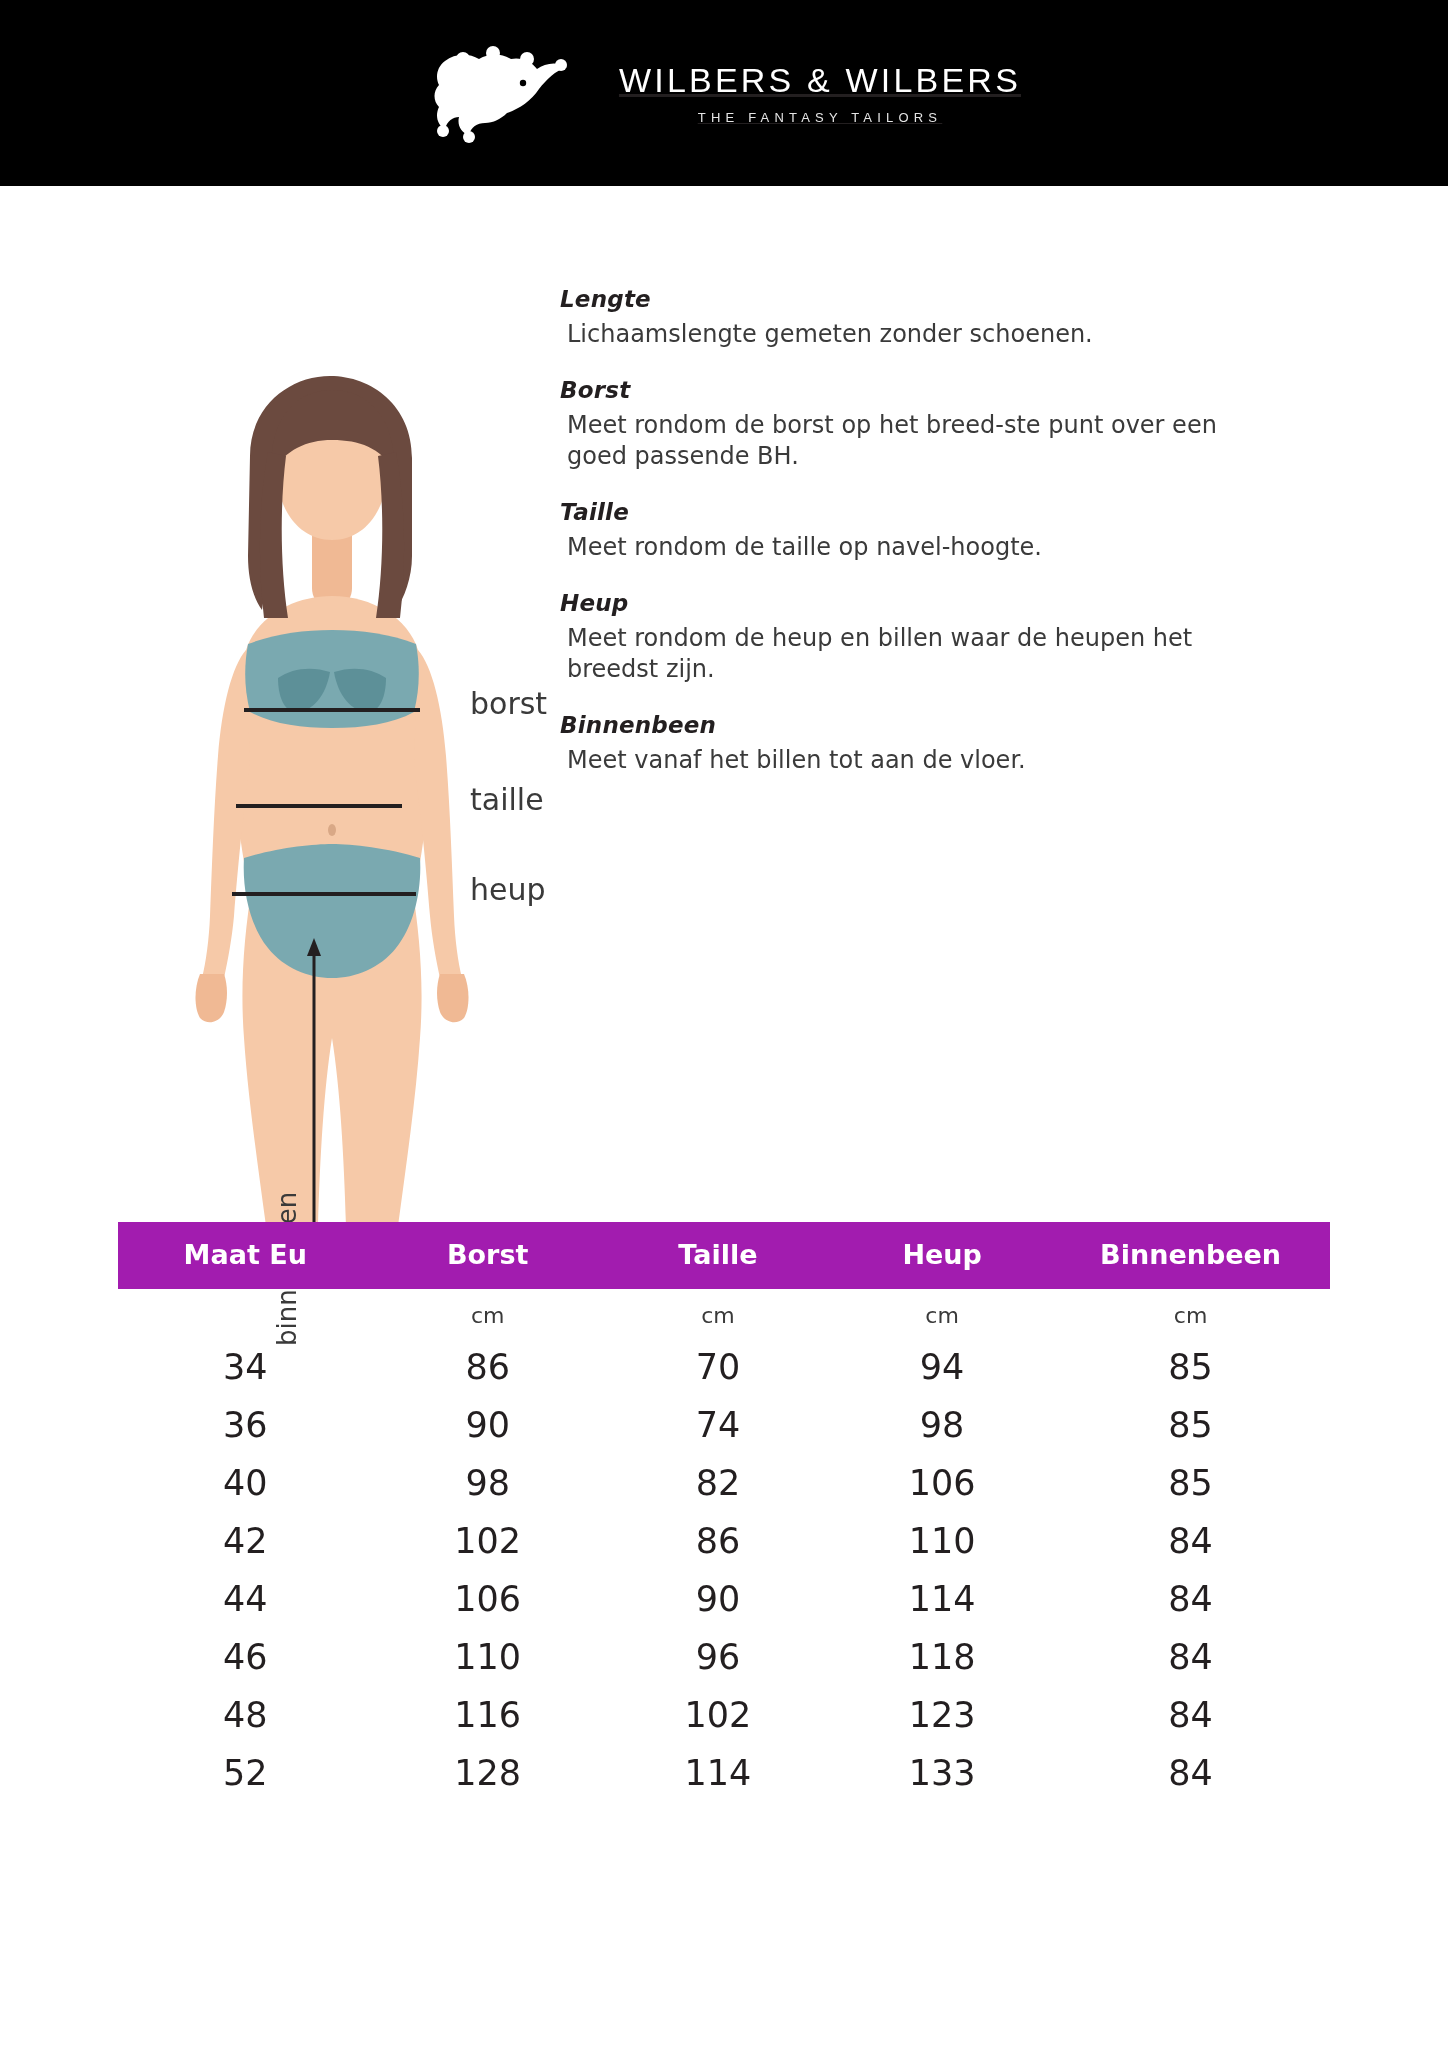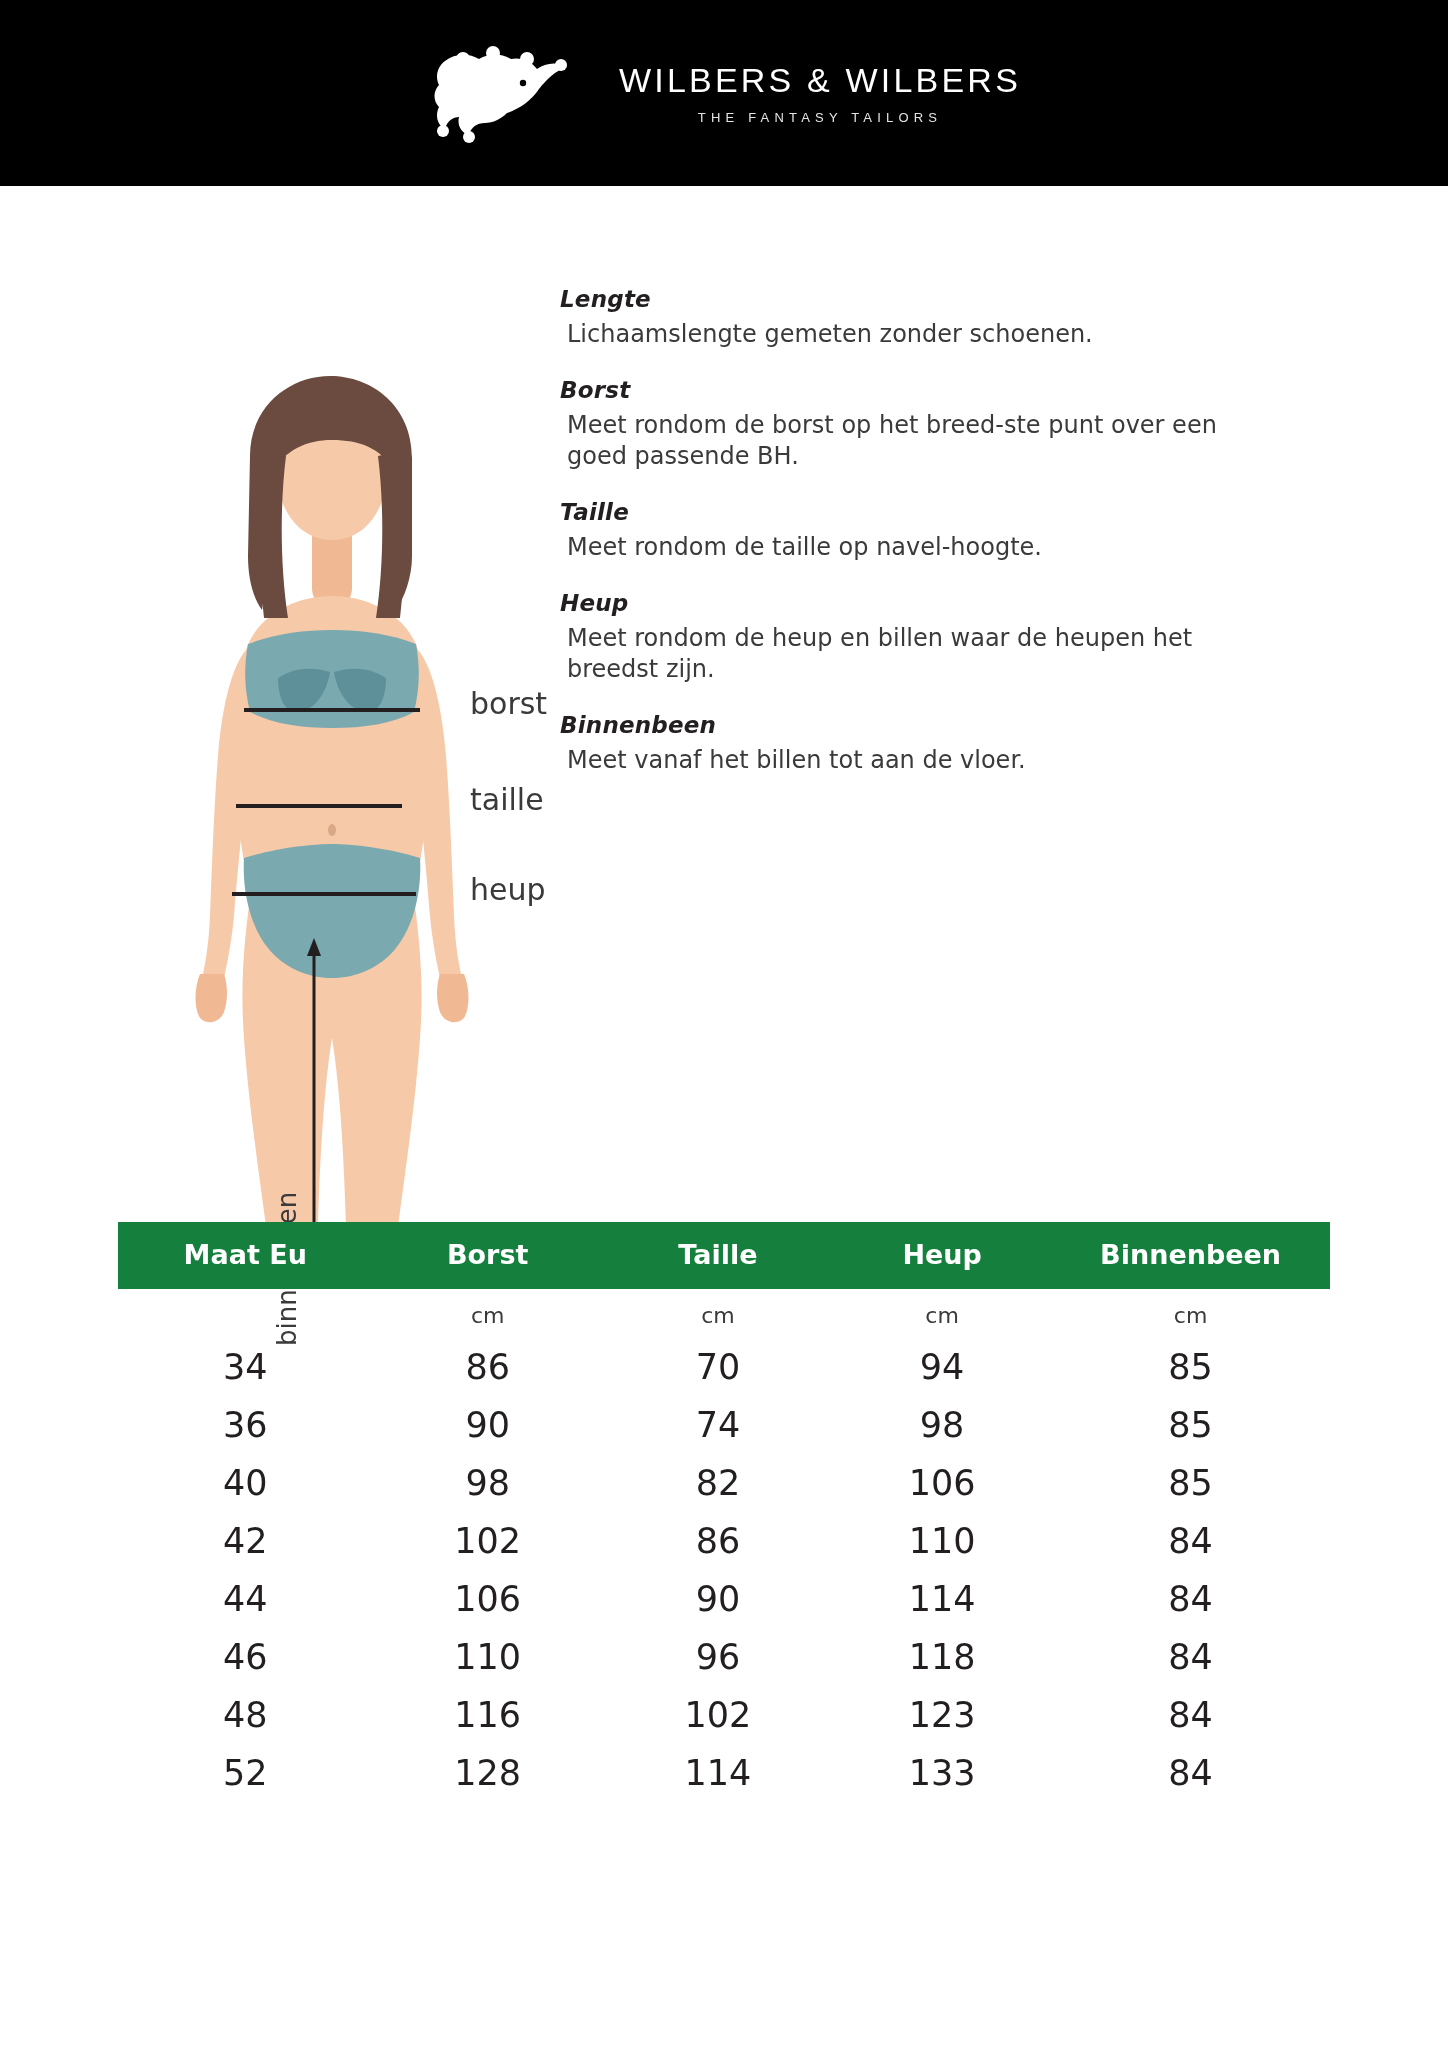--- a/index.html
+++ b/index.html
@@ -22,20 +22,21 @@
     height: 186px;
     background: #000000;
     display: flex;
     align-items: center;
     justify-content: center;
   }
   .brand {
     display: flex;
     align-items: center;
     gap: 32px;
+    text-decoration: underline;
   }
   .brand-mark {
     width: 160px;
     height: 100px;
     flex: 0 0 auto;
   }
   .brand-text {
     display: flex;
     flex-direction: column;
     align-items: center;
@@ -117,21 +118,21 @@
     left: 118px;
     top: 1222px;
     width: 1212px;
   }
   table {
     border-collapse: collapse;
     width: 100%;
     table-layout: fixed;
   }
   thead th {
-    background: #15803d;
+    background: #a21caf;
     color: #ffffff;
     font-size: 27px;
     font-weight: bold;
     padding: 17px 0 19px 0;
     text-align: center;
     font-family: "DejaVu Sans", sans-serif;
   }
   thead th.first { text-align: center; }
   tbody td {
     text-align: center;

